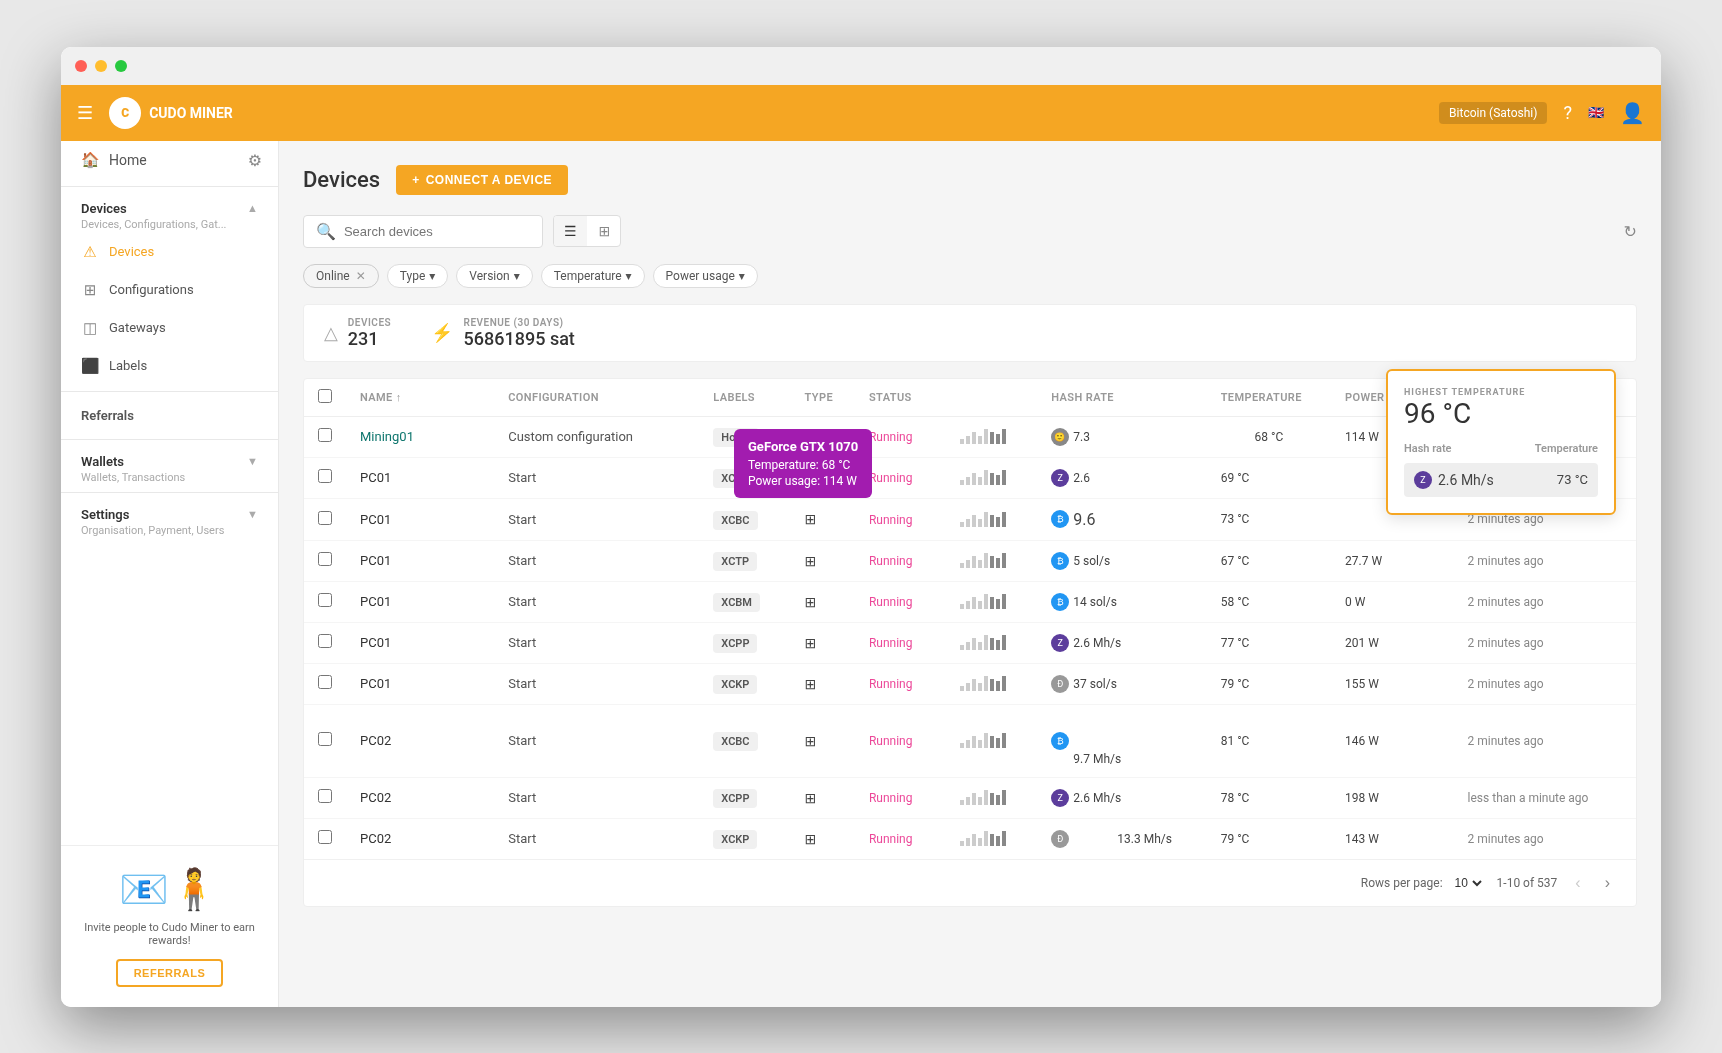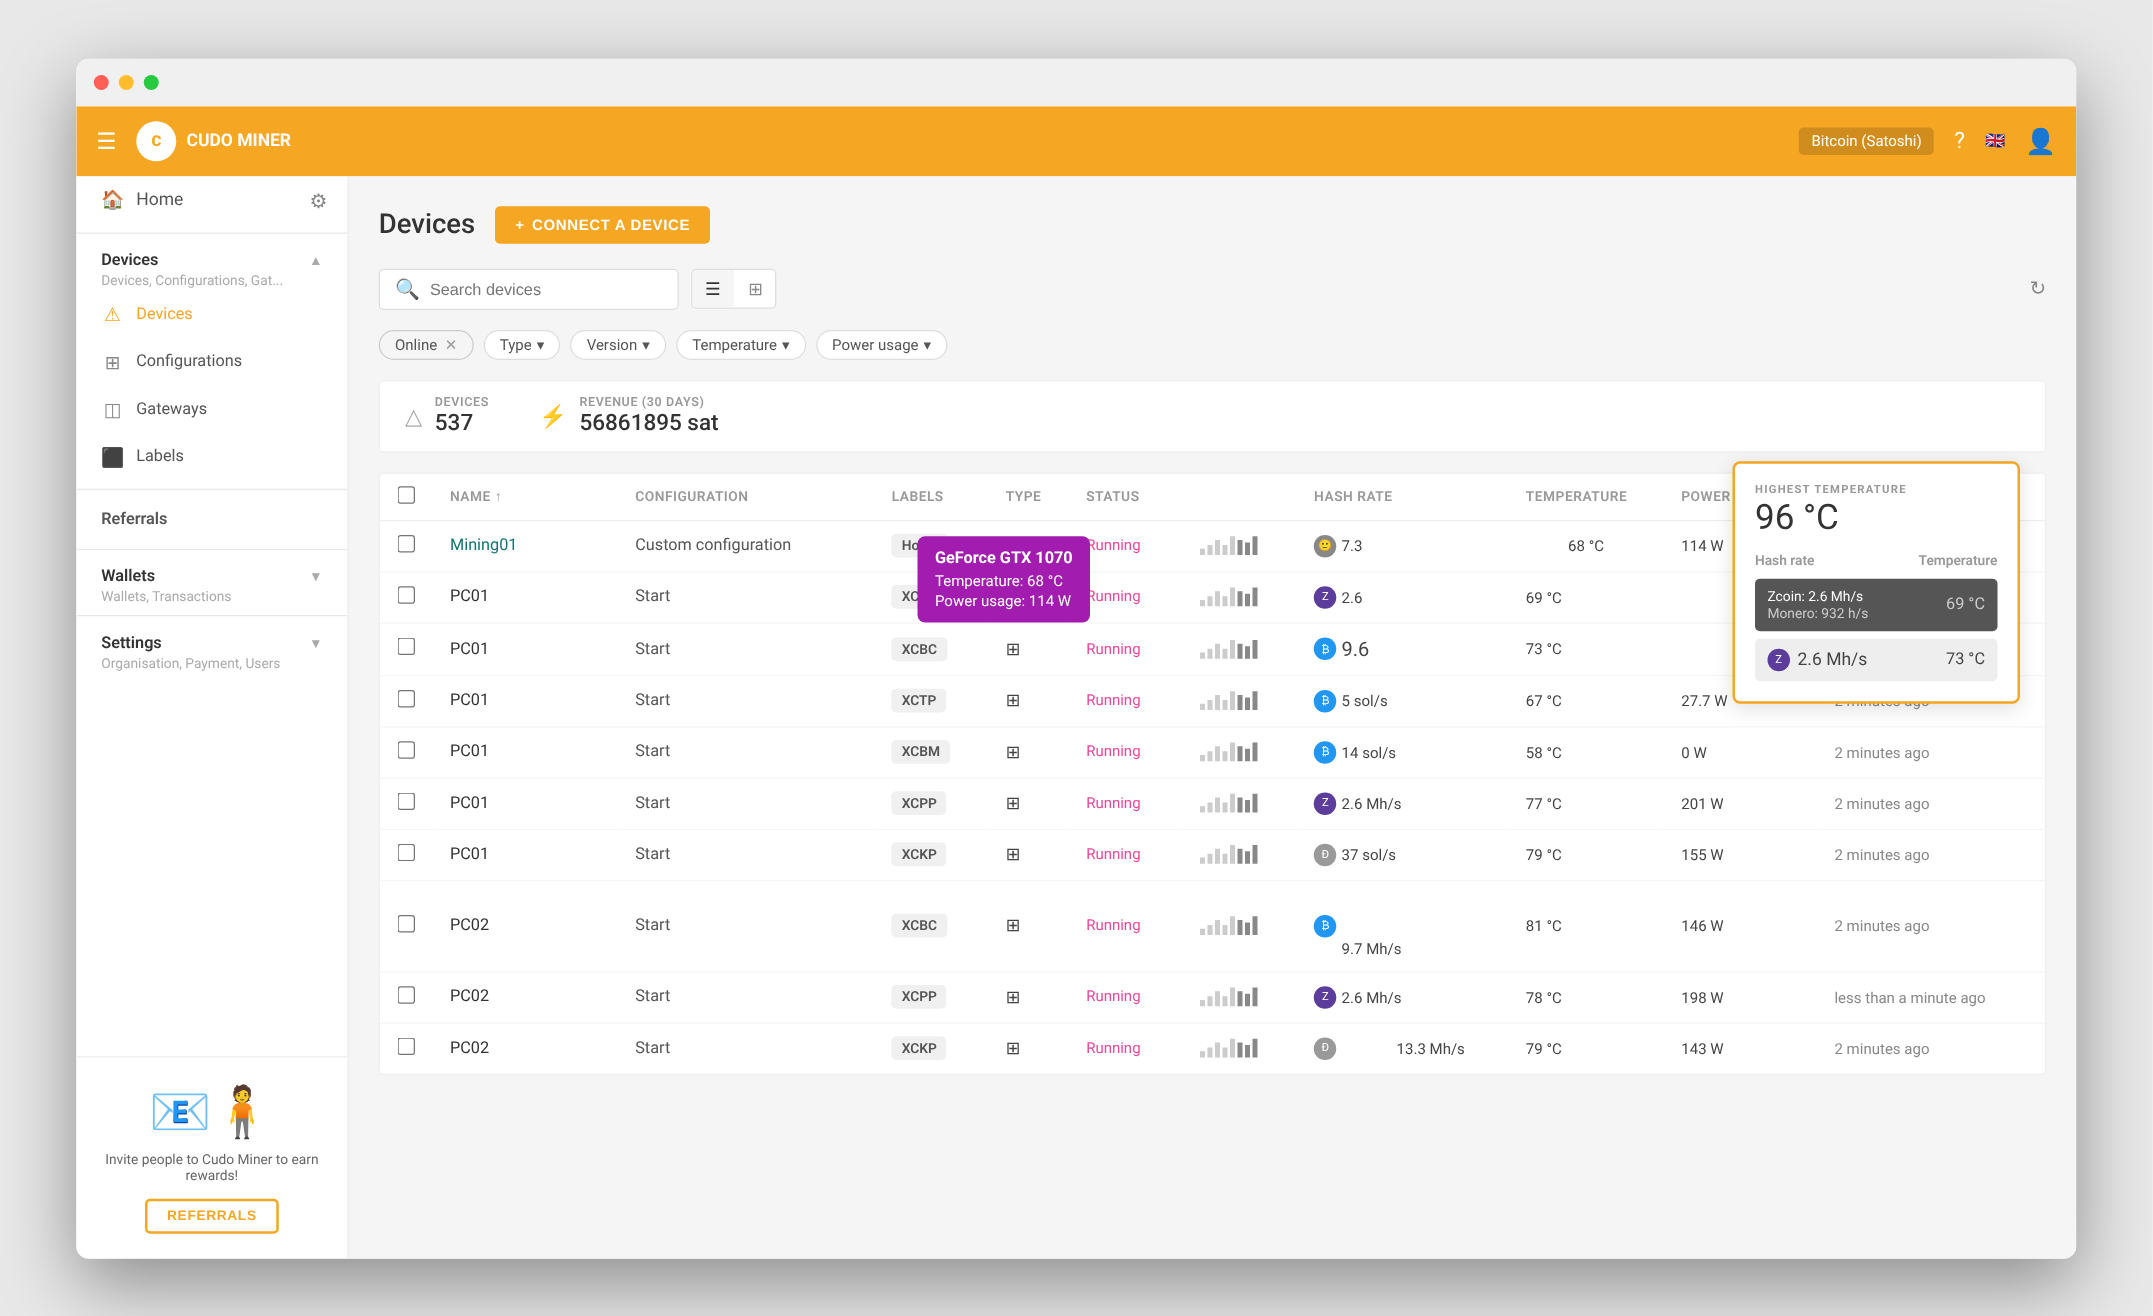--- a/index.html
+++ b/index.html
@@ -257,21 +257,21 @@
             <span>Power usage</span>
             <span>▾</span>
           </div>
         </div>
 
         <div class="stats-bar">
           <div class="stat-item">
             <span class="stat-icon">△</span>
             <div class="stat-content">
               <div class="stat-label">DEVICES</div>
-              <div class="stat-value">537</div>
+              <div class="stat-value">231</div>
             </div>
           </div>
           <div class="stat-item">
             <span class="stat-icon">⚡</span>
             <div class="stat-content">
               <div class="stat-label">REVENUE (30 DAYS)</div>
               <div class="stat-value">56861895 sat</div>
             </div>
           </div>
         </div>
@@ -580,42 +580,48 @@
         <span style="font-size:12px;margin-left:44px;">13.3 Mh/s</span>
       </div>
     </td>
     <td style="font-size:12px;">79 °C</td>
     <td style="font-size:12px;">143 W</td>
     <td style="font-size:12px;color:#888;">2 minutes ago</td>
   </tr>
               </tbody>
           </table>
 
+          <div class="pagination">
+            <div class="rows-per-page">
+              <span>Rows per page:</span>
+              <select class="rows-select">
+                <option>10</option>
+                <option>25</option>
+                <option>50</option>
+              </select>
+            </div>
+            <span class="page-info">1-10 of 537</span>
+            <button class="page-nav" disabled="">‹</button>
+            <button class="page-nav">›</button>
+          </div>
 
           <div class="tooltip-overlay" style="left:430px; top:50px;">
             <div class="tooltip-box">
               <div class="tooltip-title">GeForce GTX 1070</div>
               <div class="tooltip-row">Temperature: 68 °C</div>
               <div class="tooltip-row">Power usage: 114 W</div>
             </div>
           </div>
 
           <div style="position:absolute; right:20px; top:-10px; z-index:20; border:2px solid #f5a623; background:#fff; border-radius:6px; padding:16px; min-width:230px; box-shadow:0 4px 16px rgba(0,0,0,0.12);">
             <div style="font-size:9px; font-weight:700; letter-spacing:1px; color:#999; text-transform:uppercase;">HIGHEST TEMPERATURE</div>
             <div style="font-size:28px; font-weight:400; color:#333; margin-bottom:12px;">96 °C</div>
             <div style="display:flex; justify-content:space-between; margin-bottom:8px; font-size:11px; color:#999; font-weight:600;">
               <span>Hash rate</span>
               <span>Temperature</span>
-            </div>
-            <div style="background:#555; border-radius:4px; padding:8px 10px; margin-bottom:6px; display:flex; justify-content:space-between; align-items:center;">
-              <div>
-                <div style="font-size:11px; color:#fff;">Zcoin: 2.6 Mh/s</div>
-                <div style="font-size:11px; color:#ccc;">Monero: 932 h/s</div>
-              </div>
-              <div style="font-size:13px; color:#ccc;">69 °C</div>
             </div>
             <div style="background:#eee; border-radius:4px; padding:8px 10px; display:flex; justify-content:space-between; align-items:center;">
               <div style="display:flex; align-items:center; gap:6px;">
                 <span style="background:#5c3d9c; color:#fff; border-radius:50%; width:18px; height:18px; display:inline-flex; align-items:center; justify-content:center; font-size:9px;">Z</span>
                 <span style="font-size:14px; color:#444;">2.6 Mh/s</span>
               </div>
               <div style="font-size:13px; color:#444;">73 °C</div>
             </div>
           </div>
         </div>

